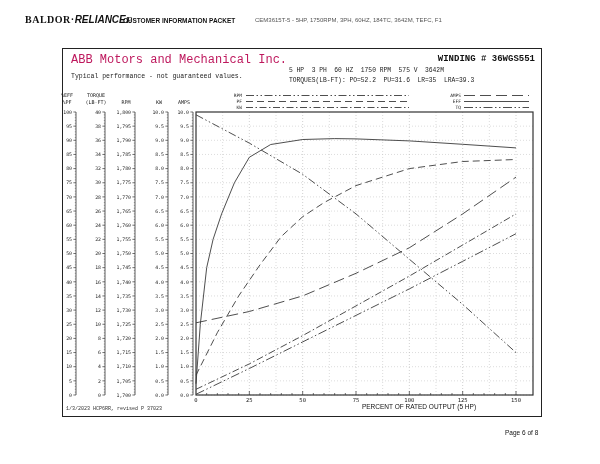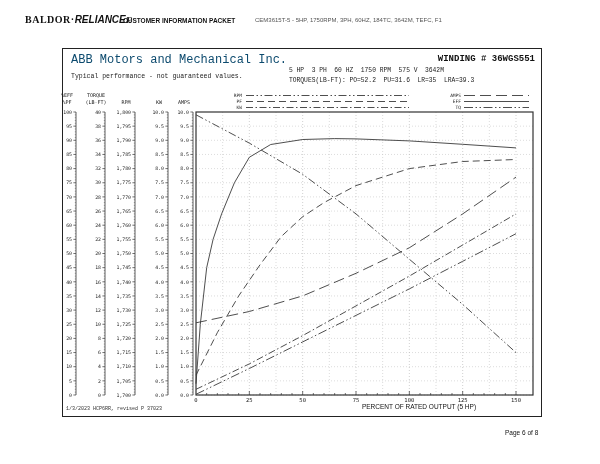--- a/index.html
+++ b/index.html
@@ -9,21 +9,21 @@
   .hdr{position:absolute;left:0;top:12px;width:539px;height:16px;}
   .logo{position:absolute;left:25px;top:2px;font-family:"Liberation Serif",serif;
         font-weight:bold;font-size:10px;letter-spacing:.5px;color:#111;white-space:nowrap;}
   .logo .rel{font-style:italic;font-family:"Liberation Sans",sans-serif;letter-spacing:0;}
   .logo .suf{font-style:italic;font-size:9px;}
   .packet{position:absolute;left:123px;top:5px;font-size:6.5px;font-weight:bold;color:#111;white-space:nowrap;}
   .model{position:absolute;left:255px;top:5px;font-size:6px;color:#555;white-space:nowrap;}
   
   .doc{position:absolute;left:62px;top:48px;width:478px;height:367px;border:1.5px solid #222;background:#fff;}
   .mono{font-family:"Liberation Mono","DejaVu Sans Mono",monospace;white-space:pre;}
-  .company{position:absolute;left:8px;top:4px;font-size:12px;color:#0c4a6e;}
+  .company{position:absolute;left:8px;top:4px;font-size:12px;color:#be185d;}
   .winding{position:absolute;right:6px;top:5px;font-size:9px;color:#111;font-weight:bold;}
   .disclaimer{position:absolute;left:8px;top:24px;font-size:6.5px;color:#222;}
   .spec1{position:absolute;left:226px;top:18px;font-size:6.3px;color:#222;}
   .spec2{position:absolute;left:226px;top:28px;font-size:6.3px;color:#222;}
   .xtitle{position:absolute;left:256px;top:354px;width:200px;text-align:center;
           font-size:6.5px;color:#111;}
   .footnote{position:absolute;left:3px;top:357px;font-size:5px;color:#333;}
   .pagenum{position:absolute;left:505px;top:429px;font-size:6.5px;color:#111;}
   svg.chart{position:absolute;left:0;top:0;width:600px;height:464px;pointer-events:none;}
   svg text{font-family:"DejaVu Sans Mono","Liberation Mono",monospace;fill:#222;}

